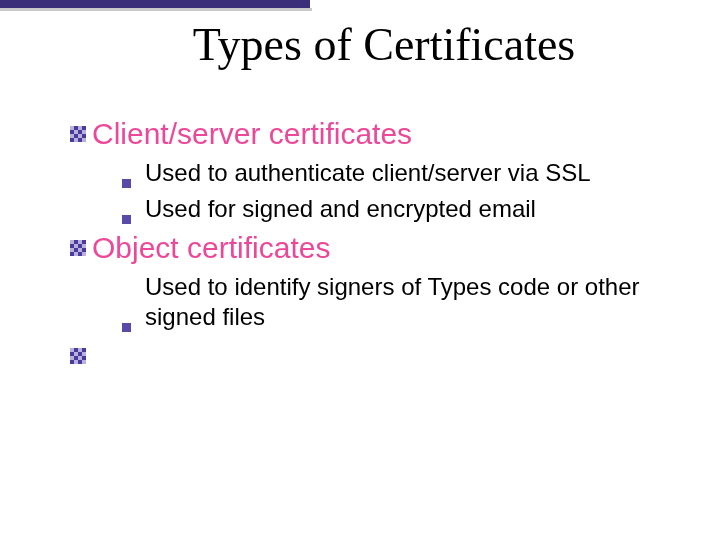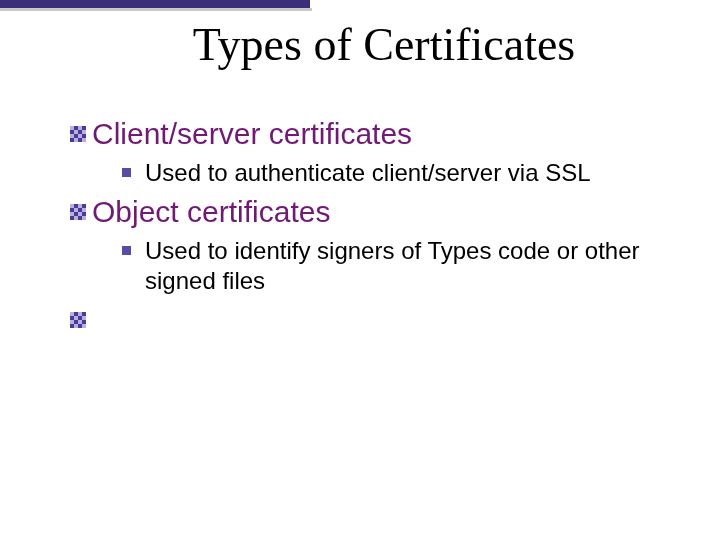--- a/index.html
+++ b/index.html
@@ -51,26 +51,26 @@
     flex: 0 0 auto;
     background-image:
       linear-gradient(45deg, #4a3a9a 25%, transparent 25%, transparent 75%, #4a3a9a 75%),
       linear-gradient(45deg, #4a3a9a 25%, transparent 25%, transparent 75%, #4a3a9a 75%);
     background-size: 8px 8px;
     background-position: 0 0, 4px 4px;
     background-color: #b9b0e0;
   }
   .lvl1 .txt1 {
     font-size: 30px;
-    color: #701a75;
+    color: #ec4899;
     line-height: 1.2;
   }
   .lvl2 {
     display: flex;
-    align-items: flex-start;
+    align-items: flex-end;
     margin-left: 52px;
     margin-top: 6px;
     margin-bottom: 4px;
   }
   .lvl2 .bullet2 {
     width: 9px; height: 9px;
     background: #5a4aa8;
     margin-top: 10px;
     margin-right: 14px;
     flex: 0 0 auto;
@@ -93,20 +93,24 @@
 
   <div class="lvl1">
     <div class="bullet1"></div>
     <div class="txt1">Client/server certificates</div>
   </div>
   <div class="lvl2">
     <div class="bullet2"></div>
     <div class="txt2">Used to authenticate client/server via SSL</div>
   </div>
 
+  <div class="lvl2">
+    <div class="bullet2"></div>
+    <div class="txt2">Used for signed and encrypted email</div>
+  </div>
 
   <div class="lvl1">
     <div class="bullet1"></div>
     <div class="txt1">Object certificates</div>
   </div>
   <div class="lvl2">
     <div class="bullet2"></div>
     <div class="txt2">Used to identify signers of Types code or other signed files</div>
   </div>
 

